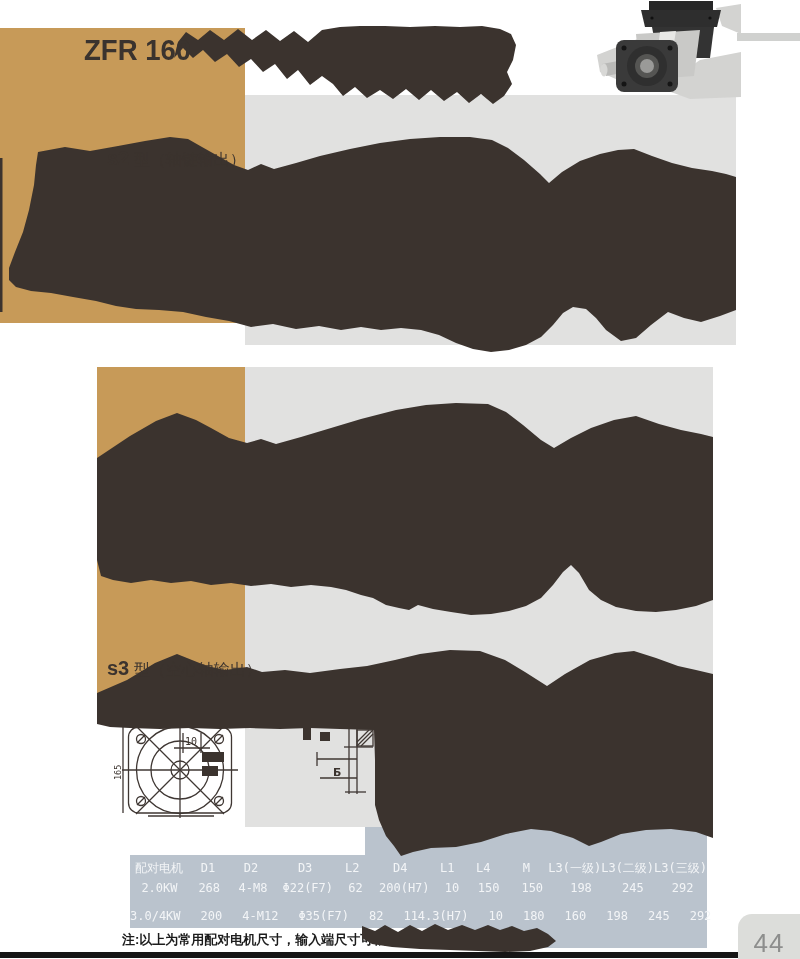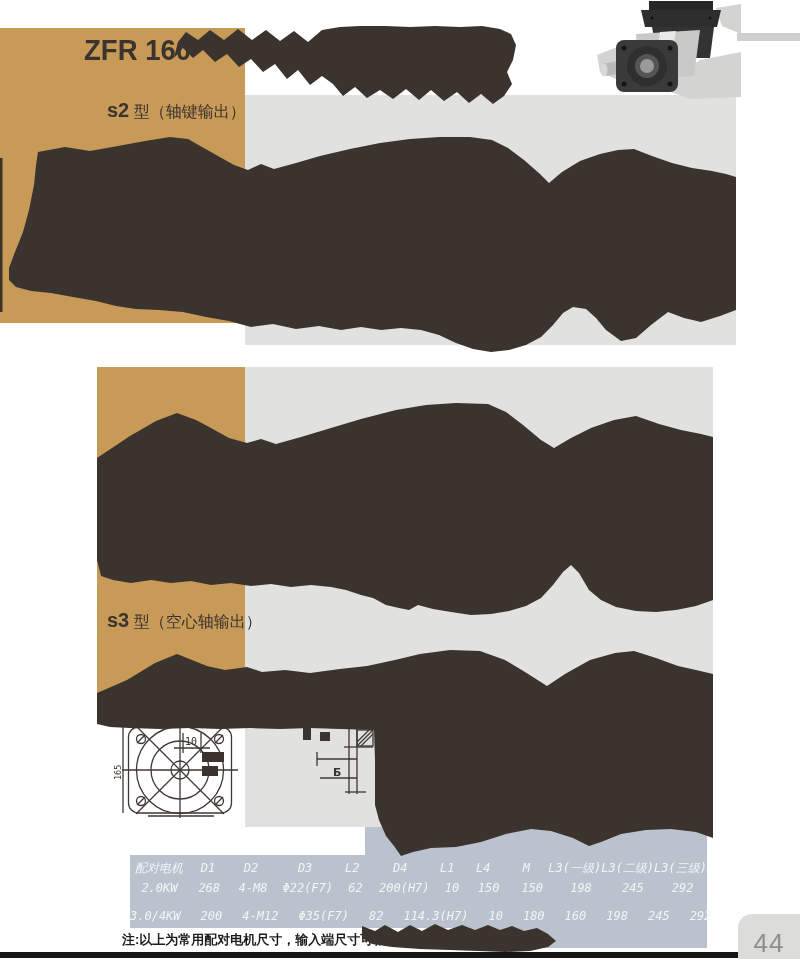--- a/index.html
+++ b/index.html
@@ -13,32 +13,32 @@
   #gray-s2{left:245px;top:95px;width:491px;height:250px;background:#e1e1e0;}
   #gray-s1s3{left:245px;top:367px;width:468px;height:460px;background:#e1e1e0;}
   #tr-line{left:737px;top:33px;width:63px;height:8px;background:#d0d1cf;}
   
   #tbl-strip{left:365px;top:827px;width:342px;height:28px;background:#bac3cd;}
   #tbl-main{left:130px;top:855px;width:577px;height:73px;background:#bac3cd;}
   #tbl-ext{left:460px;top:928px;width:247px;height:20px;background:#bac3cd;}
   
   #title{left:84px;top:34px;font-size:29px;font-weight:bold;color:#3a332e;
          letter-spacing:0px;transform:scaleX(.95);transform-origin:left;z-index:6;}
-  .sec-label{z-index:6;color:#3b332e;white-space:nowrap;}
+  .sec-label{z-index:6;color:#3b332e;white-space:nowrap;margin-top:48px;}
   .sec-code{font-weight:bold;font-size:20px;}
   .sec-text{font-size:16px;}
   #lab-s2{left:107px;top:99px;}
   #lab-s1{left:107px;top:369px;}
   #lab-s3{left:107px;top:609px;}
   
   .trow{left:130px;width:577px;height:24px;display:grid;z-index:6;
         grid-template-columns:1.45fr 1fr 1.15fr 1.55fr .8fr 1.6fr .75fr 1.05fr 1.1fr 1.3fr 1.25fr 1.2fr;
         align-items:center;color:#f3f5f7;
         font-family:"DejaVu Sans Mono","Liberation Mono",monospace;font-size:12px;}
-  .trow span{text-align:center;overflow:visible;white-space:nowrap;font-style:italic;}
+  .trow span{text-align:center;overflow:visible;white-space:nowrap;}
   #thead{top:856px;}
   #trow1{top:876px;}
   #trow2{top:904px;gap:20px;}
   
   #note{left:122px;top:931px;font-size:13px;font-weight:bold;color:#1c1c1c;z-index:6;white-space:nowrap;}
   
   #footer-bar{left:0;top:952px;width:738px;height:6px;background:#151515;z-index:8;}
   #page-num-box{left:738px;top:914px;width:62px;height:45px;background:#dcddda;
                 border-top-left-radius:14px;z-index:9;
                 display:flex;align-items:flex-end;justify-content:center;}

